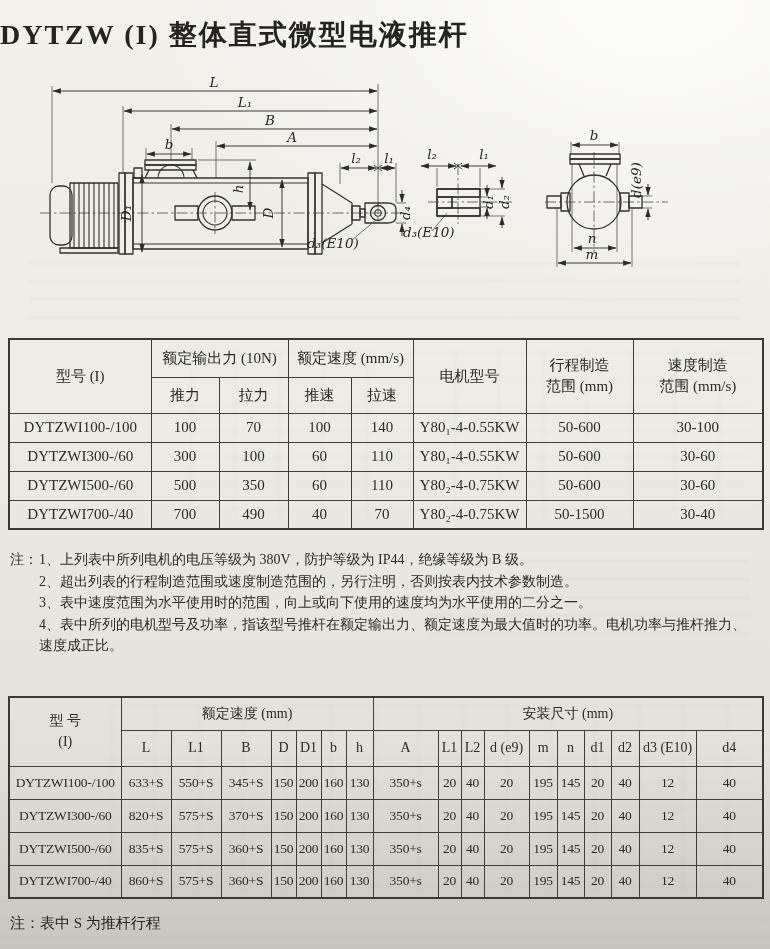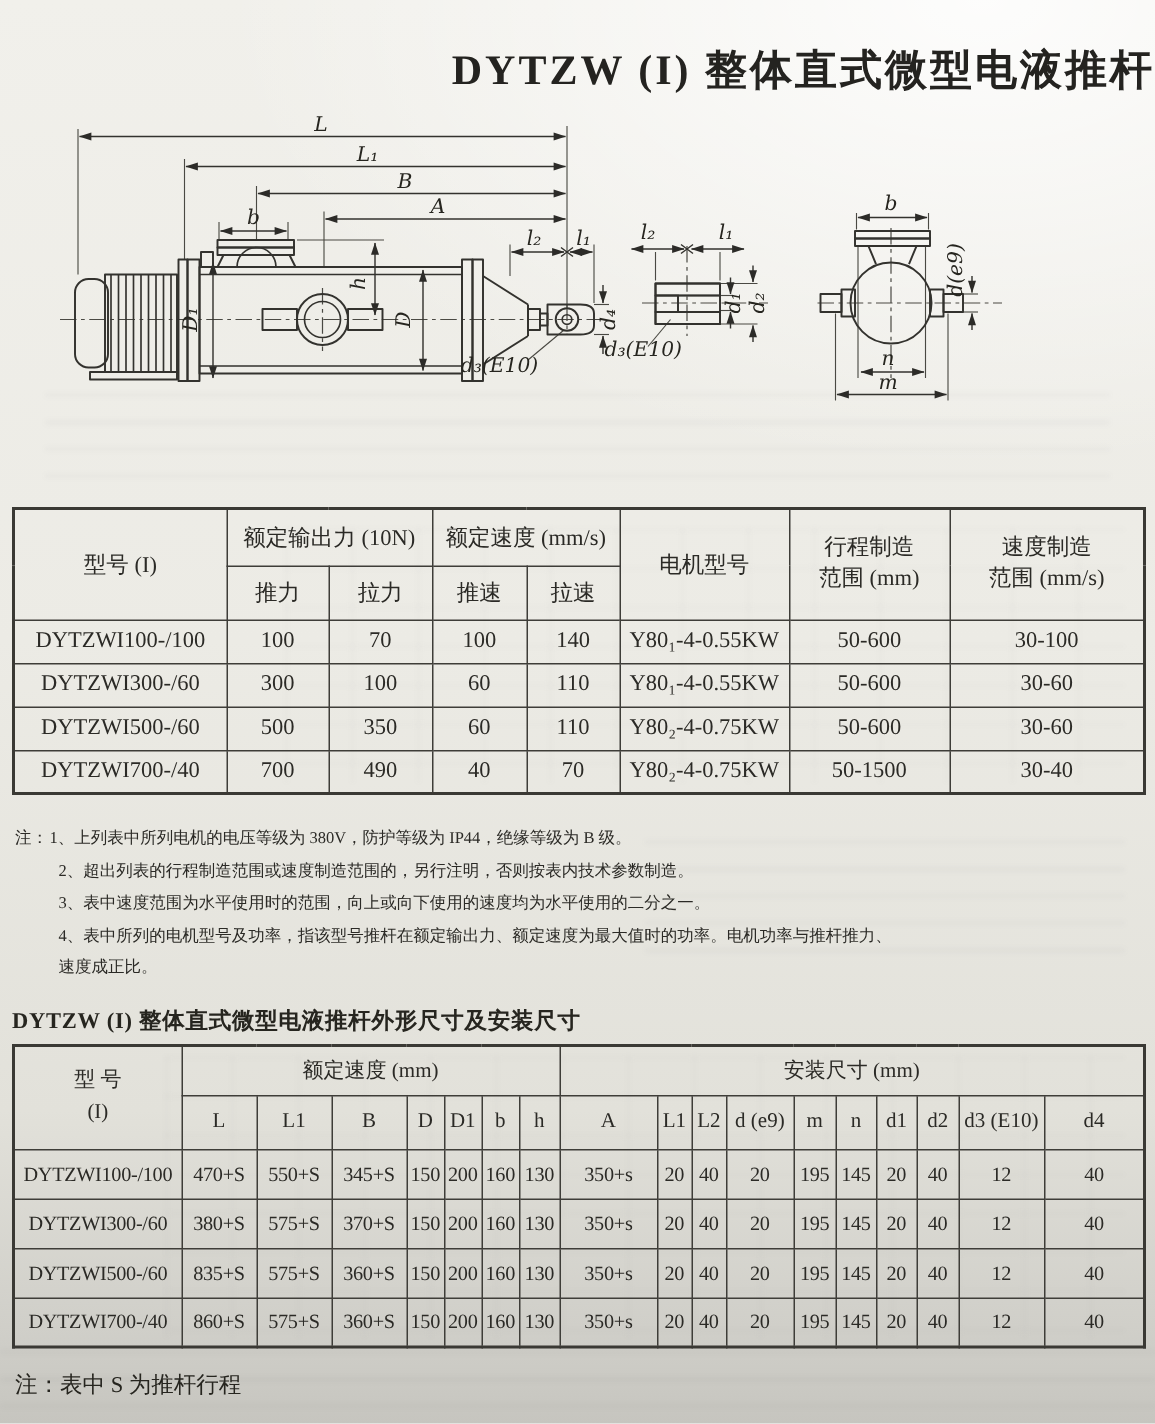--- a/index.html
+++ b/index.html
@@ -11,36 +11,36 @@
       radial-gradient(120% 60% at 85% 0%, rgba(255,255,255,.85) 0%, rgba(255,255,255,0) 55%),
       linear-gradient(180deg,#f1f0eb 0%,#ecebe5 45%,#e2e1da 78%,#cfcec8 94%,#c6c5bf 100%);
   }
   .page{position:absolute;inset:0}
   
   .ghost{position:absolute;z-index:0;filter:blur(1.6px);pointer-events:none}
   .g-rows{background:repeating-linear-gradient(180deg,rgba(110,110,120,.09) 0 3px,transparent 3px 18px);opacity:.55}
   .g-cols{background:repeating-linear-gradient(90deg,rgba(110,110,120,.07) 0 2px,transparent 2px 44px),
              repeating-linear-gradient(180deg,rgba(110,110,120,.05) 0 2px,transparent 2px 26px);opacity:.6}
   
-  .doc-title{position:absolute;top:28px;left:0;width:100%;margin:0;text-align:right;
+  .doc-title{position:absolute;top:16px;left:0;width:100%;margin:0;text-align:left;
     font-size:28px;font-weight:bold;letter-spacing:2px;color:#242320;z-index:2}
   
   svg.drawing{position:absolute;top:56px;left:0;z-index:1}
   .drawing .out{stroke:#33322e;stroke-width:1.3;fill:none;stroke-linejoin:round}
   .drawing .fil{stroke:#33322e;stroke-width:1.1;fill:none}
   .drawing .thin{stroke:#4a4943;stroke-width:.75;fill:none}
   .drawing .dim{stroke:#33322e;stroke-width:.95;fill:none}
   .drawing .cl{stroke:#4a4943;stroke-width:.8;fill:none;stroke-dasharray:11 3 2.5 3}
   .drawing text{font:italic 13.5px "DejaVu Serif",serif;fill:#26251f;text-anchor:middle}
   .drawing text.ta-s{text-anchor:start}
   
   .tbl-title{position:absolute;left:8px;font-size:15px;font-weight:bold;color:#26251f;z-index:2;letter-spacing:.5px}
   #t1-title{top:311px}
   #t2-title{top:671px}
-  .notes{position:absolute;top:549px;left:10px;width:748px;z-index:2;font-size:11px;line-height:21.5px;color:#2b2a26}
+  .notes{position:absolute;top:549px;left:10px;width:748px;z-index:2;font-size:14px;line-height:21.5px;color:#2b2a26}
   .note-line{white-space:nowrap}
   .note-prefix{margin-right:1px}
   .indent{padding-left:29px}
   .note2{position:absolute;top:914px;left:10px;font-size:15px;z-index:2;color:#26251f}
   
   table{position:absolute;left:8px;border-collapse:collapse;table-layout:fixed;z-index:1;background:transparent}
   th,td{border:1px solid #3e3d38;text-align:center;vertical-align:middle;padding:0 1px;
     font-weight:normal;color:#2b2a26;overflow:hidden}
   table{border:2px solid #3a3934}
   #tbl1{top:338px;width:754px;font-size:15px}
@@ -299,21 +299,20 @@
   </table>
 
   <div class="notes">
     <div class="note-line"><span class="note-prefix">注：</span><span>1、上列表中所列电机的电压等级为 380V，防护等级为 IP44，绝缘等级为 B 级。</span></div>
     <div class="note-line indent">2、超出列表的行程制造范围或速度制造范围的，另行注明，否则按表内技术参数制造。</div>
     <div class="note-line indent">3、表中速度范围为水平使用时的范围，向上或向下使用的速度均为水平使用的二分之一。</div>
     <div class="note-line indent">4、表中所列的电机型号及功率，指该型号推杆在额定输出力、额定速度为最大值时的功率。电机功率与推杆推力、</div>
     <div class="note-line indent">速度成正比。</div>
   </div>
 
-  <div class="tbl-title" id="t2-title">DYTZW (I) 整体直式微型电液推杆外形尺寸及安装尺寸</div>
 
   <table id="tbl2">
     <colgroup>
       <col style="width:112px">
         <col style="width:50px">
         <col style="width:50px">
         <col style="width:50px">
       <col style="width:25px">
         <col style="width:25px">
         <col style="width:25px">
@@ -354,41 +353,41 @@
         <th>n</th>
         <th>d1</th>
         <th>d2</th>
         <th>d3 (E10)</th>
         <th>d4</th>
       </tr>
     </thead>
     <tbody>
         <tr>
           <td class="c-model">DYTZWI100-/100</td>
-          <td>470+S</td>
+          <td>633+S</td>
           <td>550+S</td>
           <td>345+S</td>
           <td>150</td>
           <td>200</td>
           <td>160</td>
           <td>130</td>
           <td>350+s</td>
           <td>20</td>
           <td>40</td>
           <td>20</td>
           <td>195</td>
           <td>145</td>
           <td>20</td>
           <td>40</td>
           <td>12</td>
           <td>40</td>
         </tr>
         <tr>
           <td class="c-model">DYTZWI300-/60</td>
-          <td>380+S</td>
+          <td>820+S</td>
           <td>575+S</td>
           <td>370+S</td>
           <td>150</td>
           <td>200</td>
           <td>160</td>
           <td>130</td>
           <td>350+s</td>
           <td>20</td>
           <td>40</td>
           <td>20</td>

